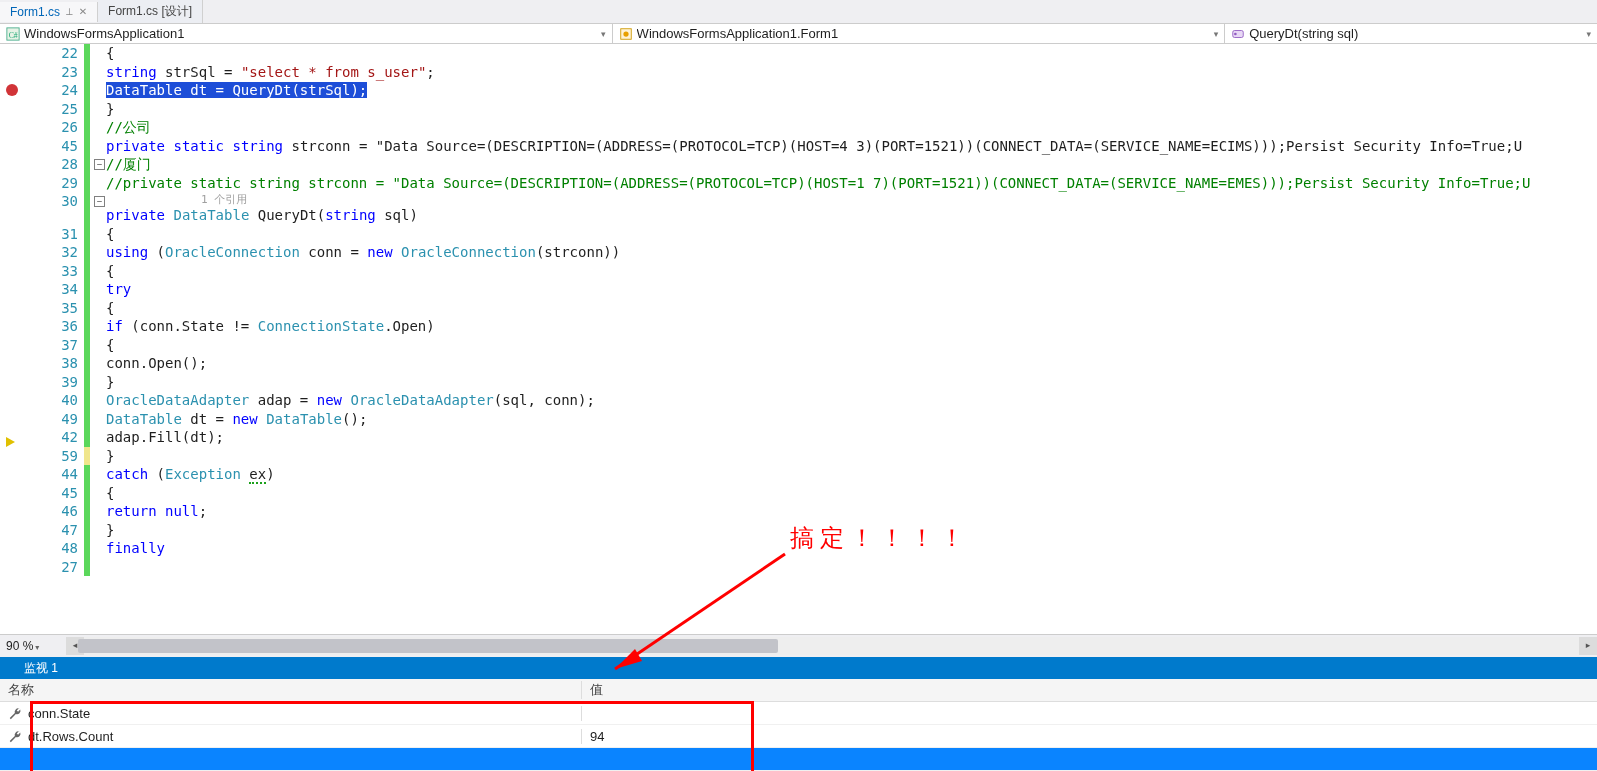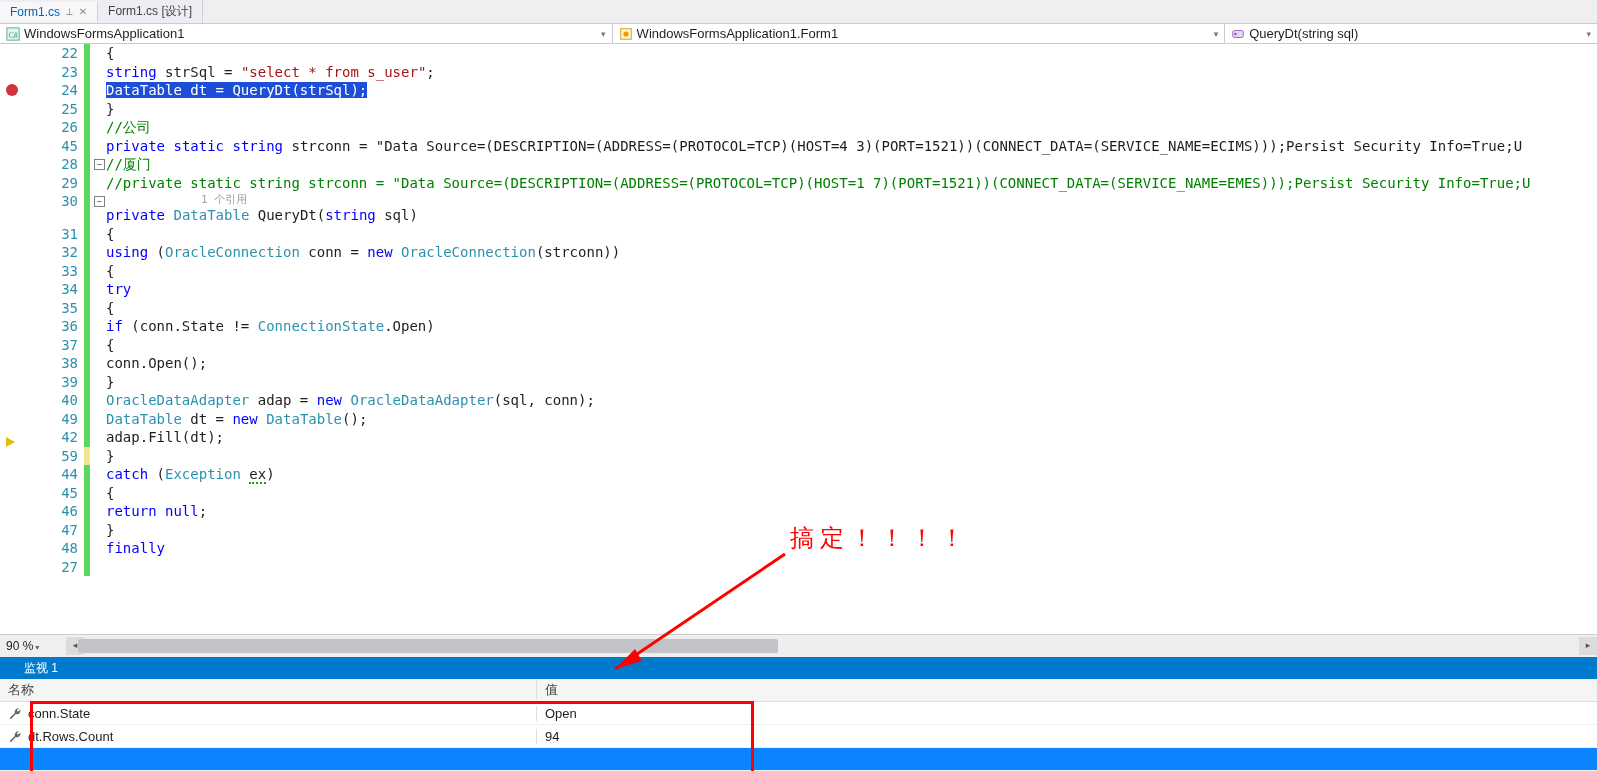--- a/index.html
+++ b/index.html
@@ -46,21 +46,21 @@
   .hscroll{flex:1;height:18px;background:#eee;position:relative}
   .hscroll .thumb{position:absolute;left:12px;top:2px;height:14px;width:700px;background:#c2c3c9;border-radius:2px}
   .hscroll .btn{position:absolute;top:0;width:18px;height:18px;background:#dcdcdc;text-align:center;line-height:17px;font-size:9px;color:#555}
   
   .panel{display:flex;flex-direction:column;border-top:1px solid #007acc}
   .panel-title{background:#007acc;color:#fff;font-size:12px;padding:2px 24px}
   .watch{display:flex;flex-direction:column;background:#fff;position:relative}
   .whdr,.wrow{display:flex;height:22px;align-items:center}
   .whdr{background:#f5f5f5;border-bottom:1px solid #ddd;color:#444}
   .wcell{padding-left:8px;box-sizing:border-box;overflow:hidden;white-space:nowrap}
-  .wname{width:537px;border-right:1px solid #ddd}
+  .wname{width:582px;border-right:1px solid #ddd}
   .wval{flex:1}
   .wrow{border-bottom:1px solid #f0f0f0}
   .wrow.sel{background:#0a84ff;color:#fff}
   .wrench{display:inline-block;width:14px;height:14px;margin-right:6px;vertical-align:-2px}
   .wrench svg{display:block}
   .redbox{position:absolute;border:3px solid #ff0000;pointer-events:none}
   .annot{position:absolute;color:#ff0000;font-size:24px;font-weight:400;font-family:"Microsoft YaHei",sans-serif;letter-spacing:6px}
   .annot-arrow{position:absolute;width:200px;height:130px;pointer-events:none}
   .squiggle{border-bottom:2px dotted #1ba01b}
 </style>
@@ -316,21 +316,20 @@
     <div class="watch">
       <div class="whdr">
         <div class="wcell wname">名称</div>
         <div class="wcell wval">值</div>
       </div>
       <div id="watchrows">
           <div class="wrow">
             <div class="wcell wname"><span class="wrench"><svg viewBox="0 0 16 16">
                   <path d="M13 3a4 4 0 0 0-5.2 5L2 13.8 3.2 15l5.8-5.8A4 4 0 0 0 14 4l-2.5 2.5L10 5l2.5-2.5z" fill="#666"></path>
                 </svg></span><span>conn.State</span></div>
-            <div class="wcell wval"><span>Open</span></div>
           </div>
           <div class="wrow">
             <div class="wcell wname"><span class="wrench"><svg viewBox="0 0 16 16">
                   <path d="M13 3a4 4 0 0 0-5.2 5L2 13.8 3.2 15l5.8-5.8A4 4 0 0 0 14 4l-2.5 2.5L10 5l2.5-2.5z" fill="#666"></path>
                 </svg></span><span>dt.Rows.Count</span></div>
             <div class="wcell wval"><span>94</span></div>
           </div>
           <div class="wrow sel">
             <div class="wcell wname"></div>
             <div class="wcell wval"></div>

